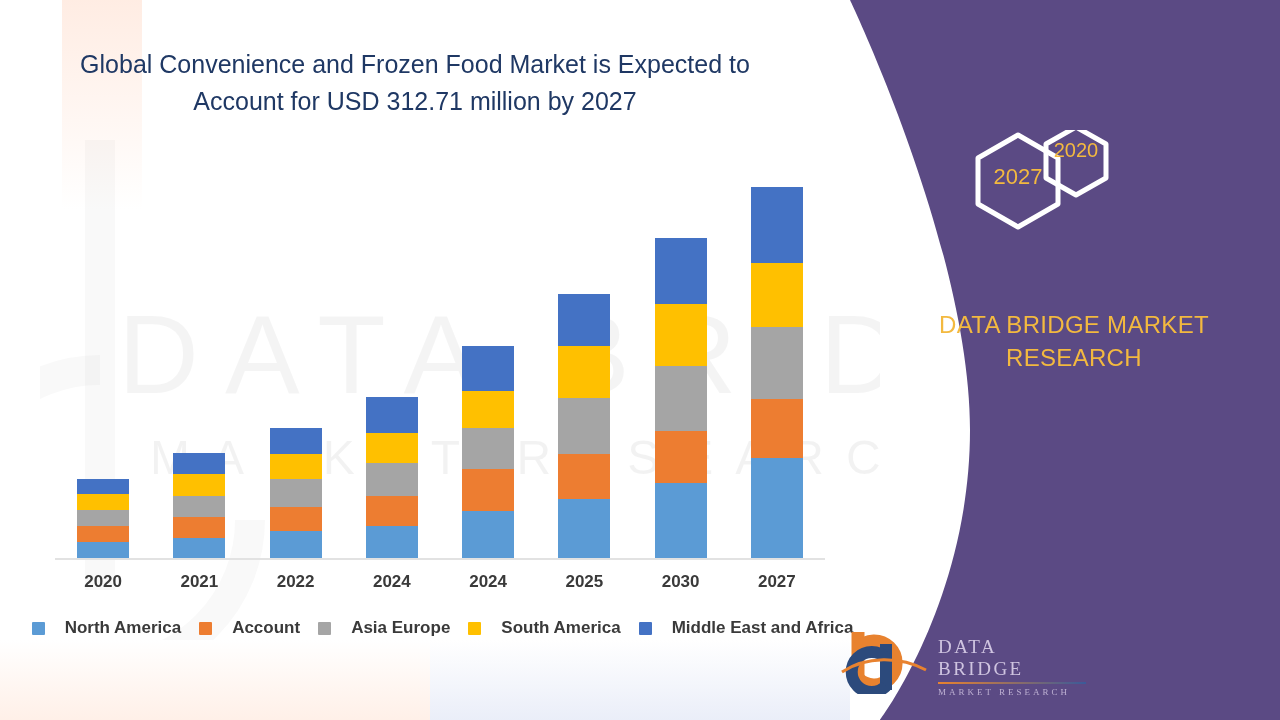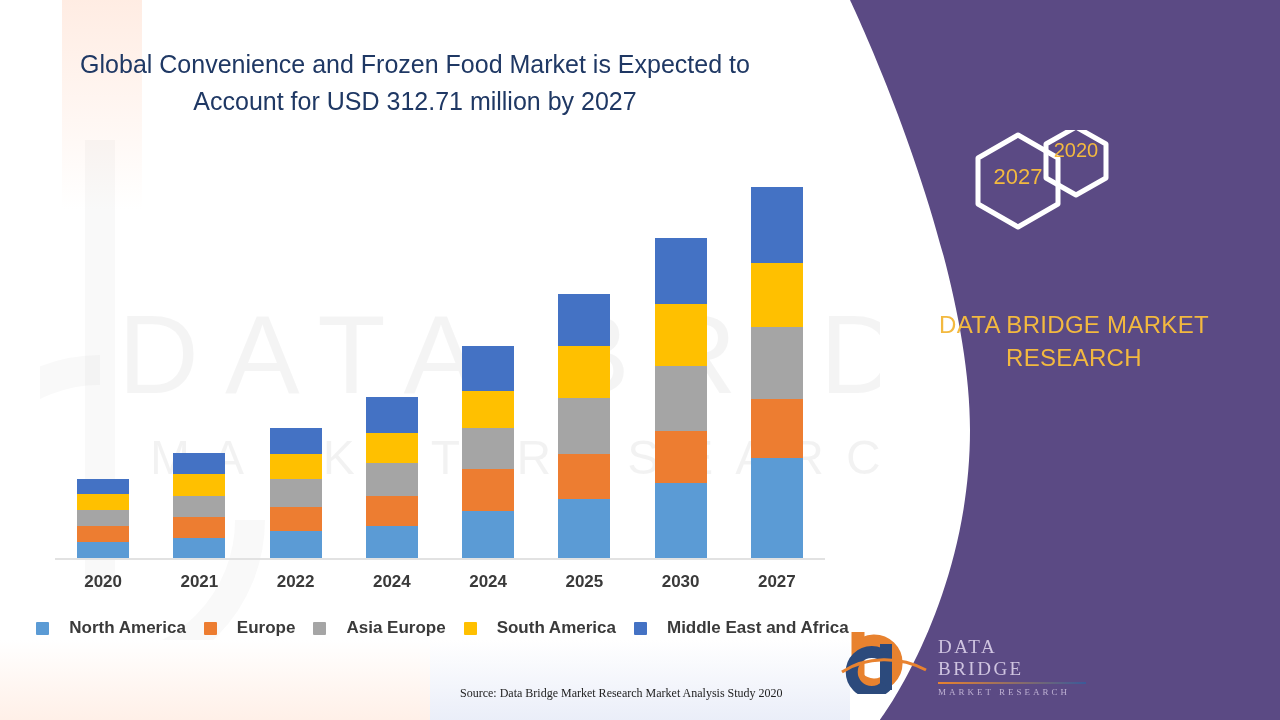--- a/index.html
+++ b/index.html
@@ -226,37 +226,36 @@
       <div class="xlab">2027</div>
     </div>
 
   <div class="legend" id="legend">
       <div class="lg-item">
         <span class="lg-swatch" style="background: rgb(91, 155, 213);"></span>
         <span class="lg-label">North America</span>
       </div>
       <div class="lg-item">
         <span class="lg-swatch" style="background: rgb(237, 125, 49);"></span>
-        <span class="lg-label">Europe</span>
+        <span class="lg-label">Account</span>
       </div>
       <div class="lg-item">
         <span class="lg-swatch" style="background: rgb(165, 165, 165);"></span>
         <span class="lg-label">Asia Europe</span>
       </div>
       <div class="lg-item">
         <span class="lg-swatch" style="background: rgb(255, 192, 0);"></span>
         <span class="lg-label">South America</span>
       </div>
       <div class="lg-item">
         <span class="lg-swatch" style="background: rgb(68, 114, 196);"></span>
         <span class="lg-label">Middle East and Africa</span>
       </div>
     </div>
 
-  <div class="footer-src">Source: Data Bridge Market Research Market Analysis Study 2020</div>
 
   <div class="panel">
     <svg class="panel-svg" width="460" height="720" viewBox="0 0 460 720">
       <path d="M30 0 L460 0 L460 720 L60 720 C 60 720 150 600 150 430 C 150 250 30 0 30 0 Z" fill="#5b4a84"></path>
       <circle cx="22" cy="470" r="78" fill="#ffffff" opacity="0.05"></circle>
     </svg>
 
 
     <div class="hexwrap">
       <svg width="220" height="140" viewBox="0 0 220 140">

